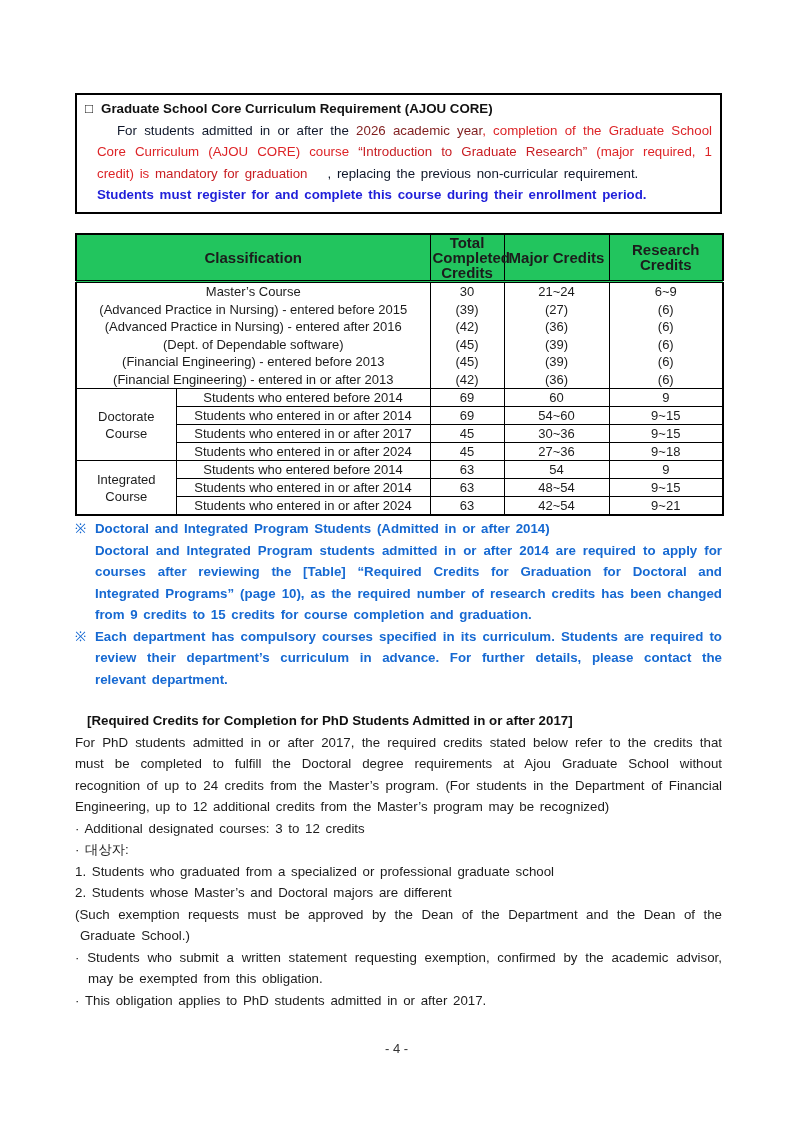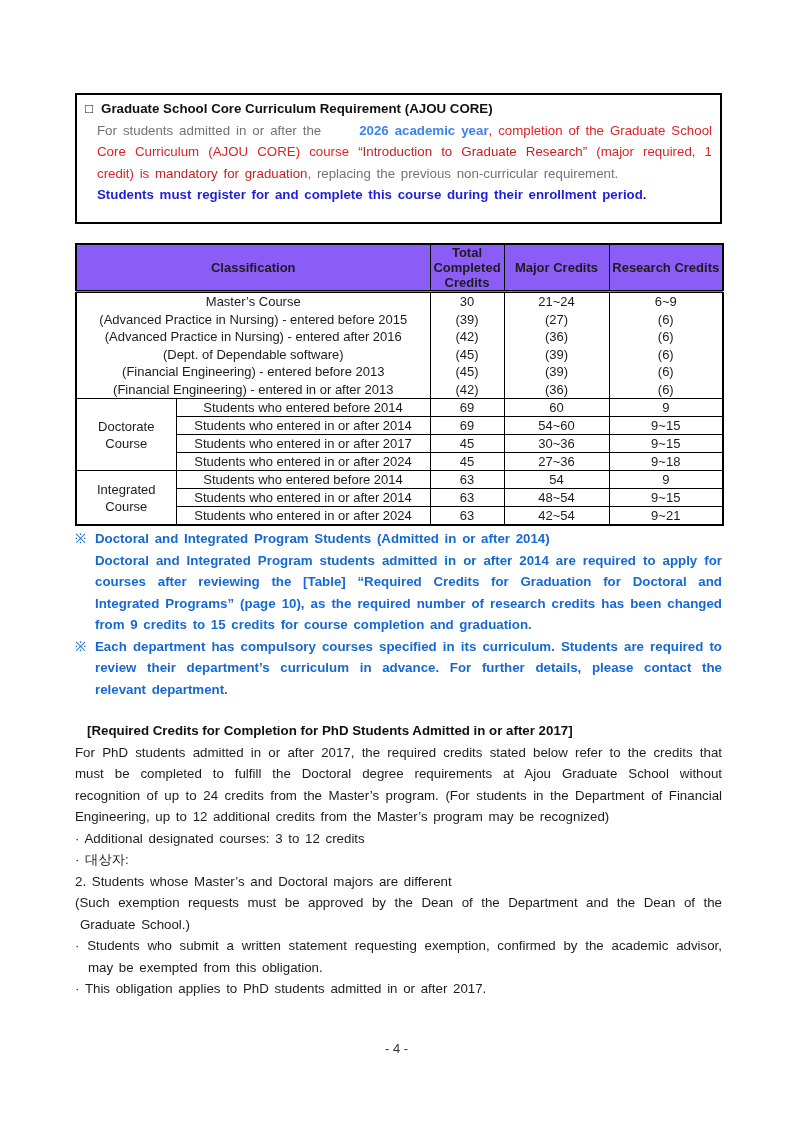--- a/index.html
+++ b/index.html
@@ -14,28 +14,28 @@
   .content {
     position:absolute;
     left:75px; top:93px;
     width:647px;
     font-size:13.3px;
     line-height:21.5px;
   }
   
   .core-box {
     border:2px solid #000;
-    padding:3px 8px 16px 8px;
+    padding:3px 8px 6px 8px;
     margin-bottom:19px;
   }
   .core-title { font-weight:bold; color:#111; }
   .core-title .chk { display:inline-block; margin-right:8px; font-weight:normal; }
   .core-body { margin-left:12px; text-align:justify; word-spacing:2px; }
-  .seg-n  { color:#737373; }
-  .seg-b  { color:#3b82f6; font-weight:bold;margin-left:32px; }
+  .seg-n  { color:#0f172a;margin-left:20px; }
+  .seg-b  { color:#7f1d1d; font-weight:normal; }
   .seg-r  { color:#dd2427; }
   .seg-rb { color:#c81e23; font-weight:normal; }
   .core-notice {
     margin-left:12px;
     color:#1f1fd9;
     font-weight:bold;
     word-spacing:2px;
   }
   
   .section-heading {
@@ -51,26 +51,26 @@
     font-size:13px;
     margin-bottom:2px;
   }
   table.credits th, table.credits td {
     border:1px solid #000;
     text-align:center;
     vertical-align:middle;
     padding:0 2px;
   }
   table.credits thead th {
-    background:#8b5cf6;
+    background:#22c55e;
     font-weight:bold;
     height:48px;
     line-height:15px;
     border-bottom:3px double #000;
-    font-size:13px;
+    font-size:15px;
   }
   table.credits td.stacked { vertical-align:top; }
   table.credits td.stacked div { line-height:17.5px; white-space:nowrap; overflow:hidden; }
   table.credits tr.subrow td { height:17.5px; line-height:17px; }
   table.credits td.group-label { line-height:17px; }
   
   .note {
     position:relative;
     padding-left:20px;
     color:#1669d2;
@@ -219,20 +219,21 @@
     <span class="marker">※</span>
     <div>Each department has compulsory courses specified in its curriculum. Students are required to review their department’s curriculum in advance. For further details, please contact the relevant department.</div>
   </div>
 
   <div class="phd">
     <div class="phd-title">[Required Credits for Completion for PhD Students Admitted in or after 2017]</div>
     <div class="phd-para">For PhD students admitted in or after 2017, the required credits stated below refer to the credits that must be completed to fulfill the Doctoral degree requirements at Ajou Graduate School without recognition of up to 24 credits from the Master’s program. (For students in the Department of Financial Engineering, up to 12 additional credits from the Master’s program may be recognized)</div>
     <div id="phd-items">
         <div class="item">· Additional designated courses: 3 to 12 credits</div>
         <div class="item">· 대상자:</div>
+        <div class="item">1. Students who graduated from a specialized or professional graduate school</div>
         <div class="item">2. Students whose Master’s and Doctoral majors are different</div>
         <div class="item hang-sm">(Such exemption requests must be approved by the Dean of the Department and the Dean of the Graduate School.)</div>
         <div class="item hang">· Students who submit a written statement requesting exemption, confirmed by the academic advisor, may be exempted from this obligation.</div>
         <div class="item">· This obligation applies to PhD students admitted in or after 2017.</div>
       </div>
   </div>
 
 </div>
 
 <div class="page-number">- 4 -</div>

